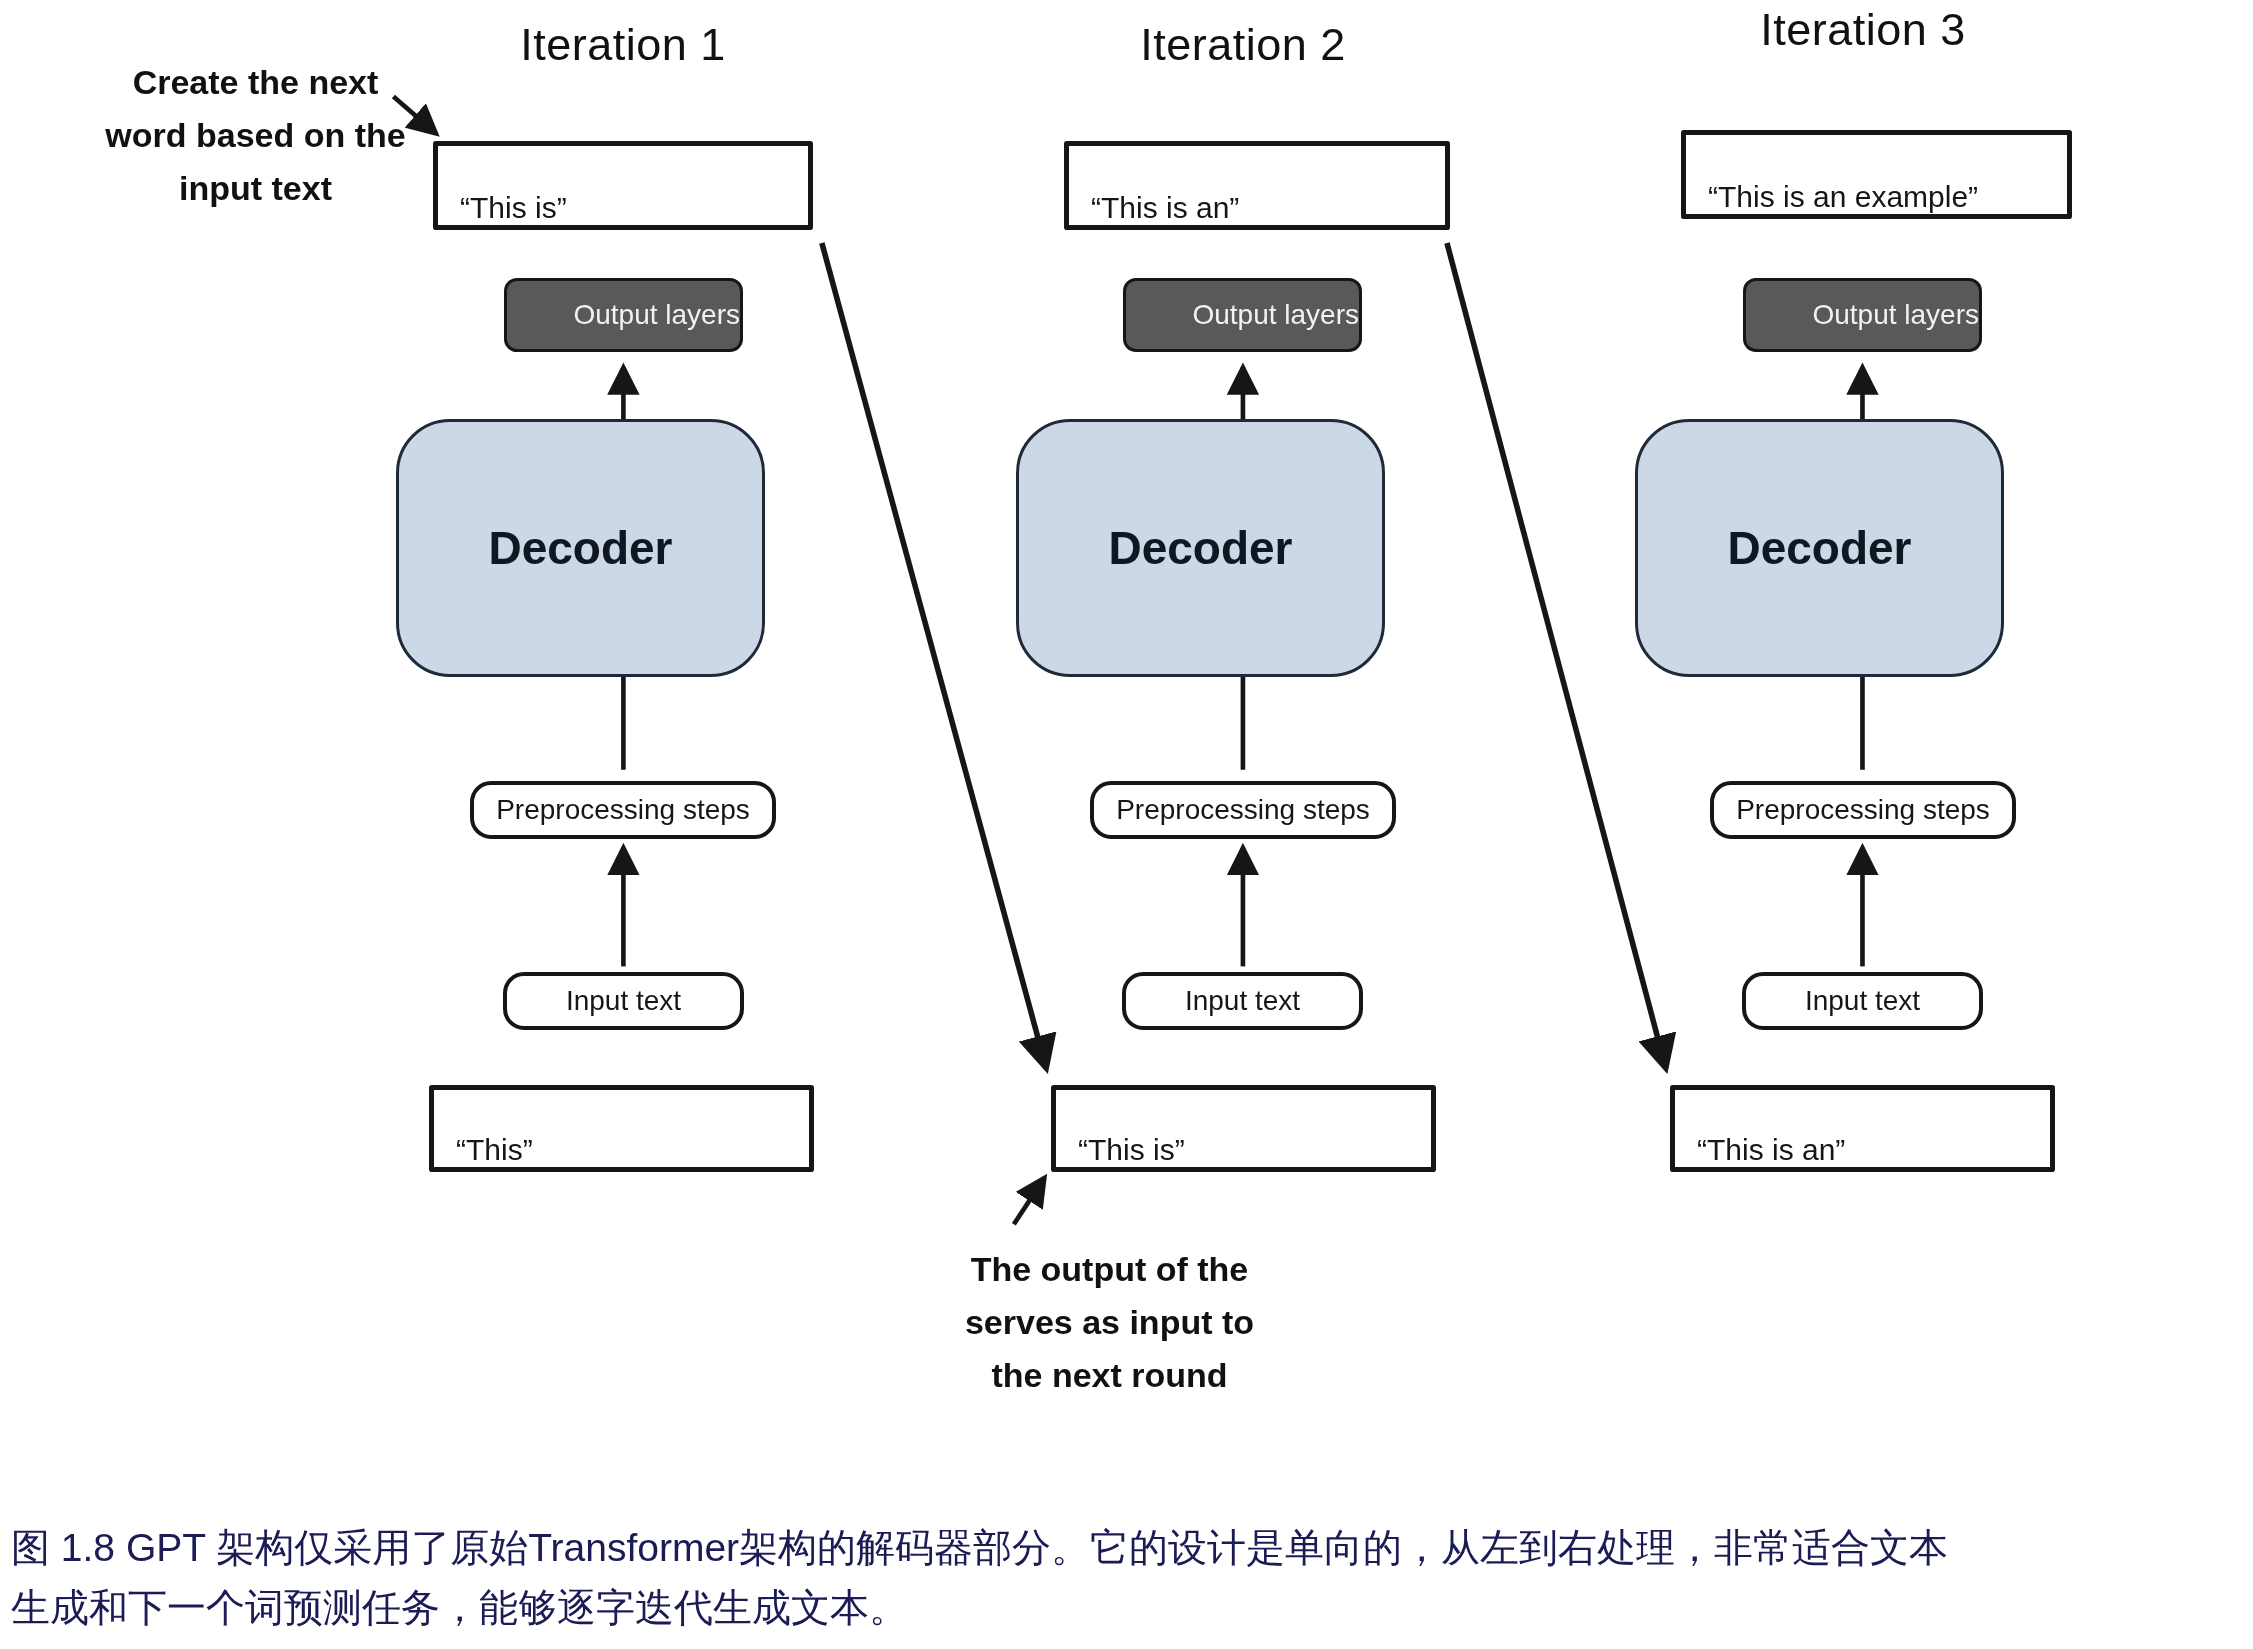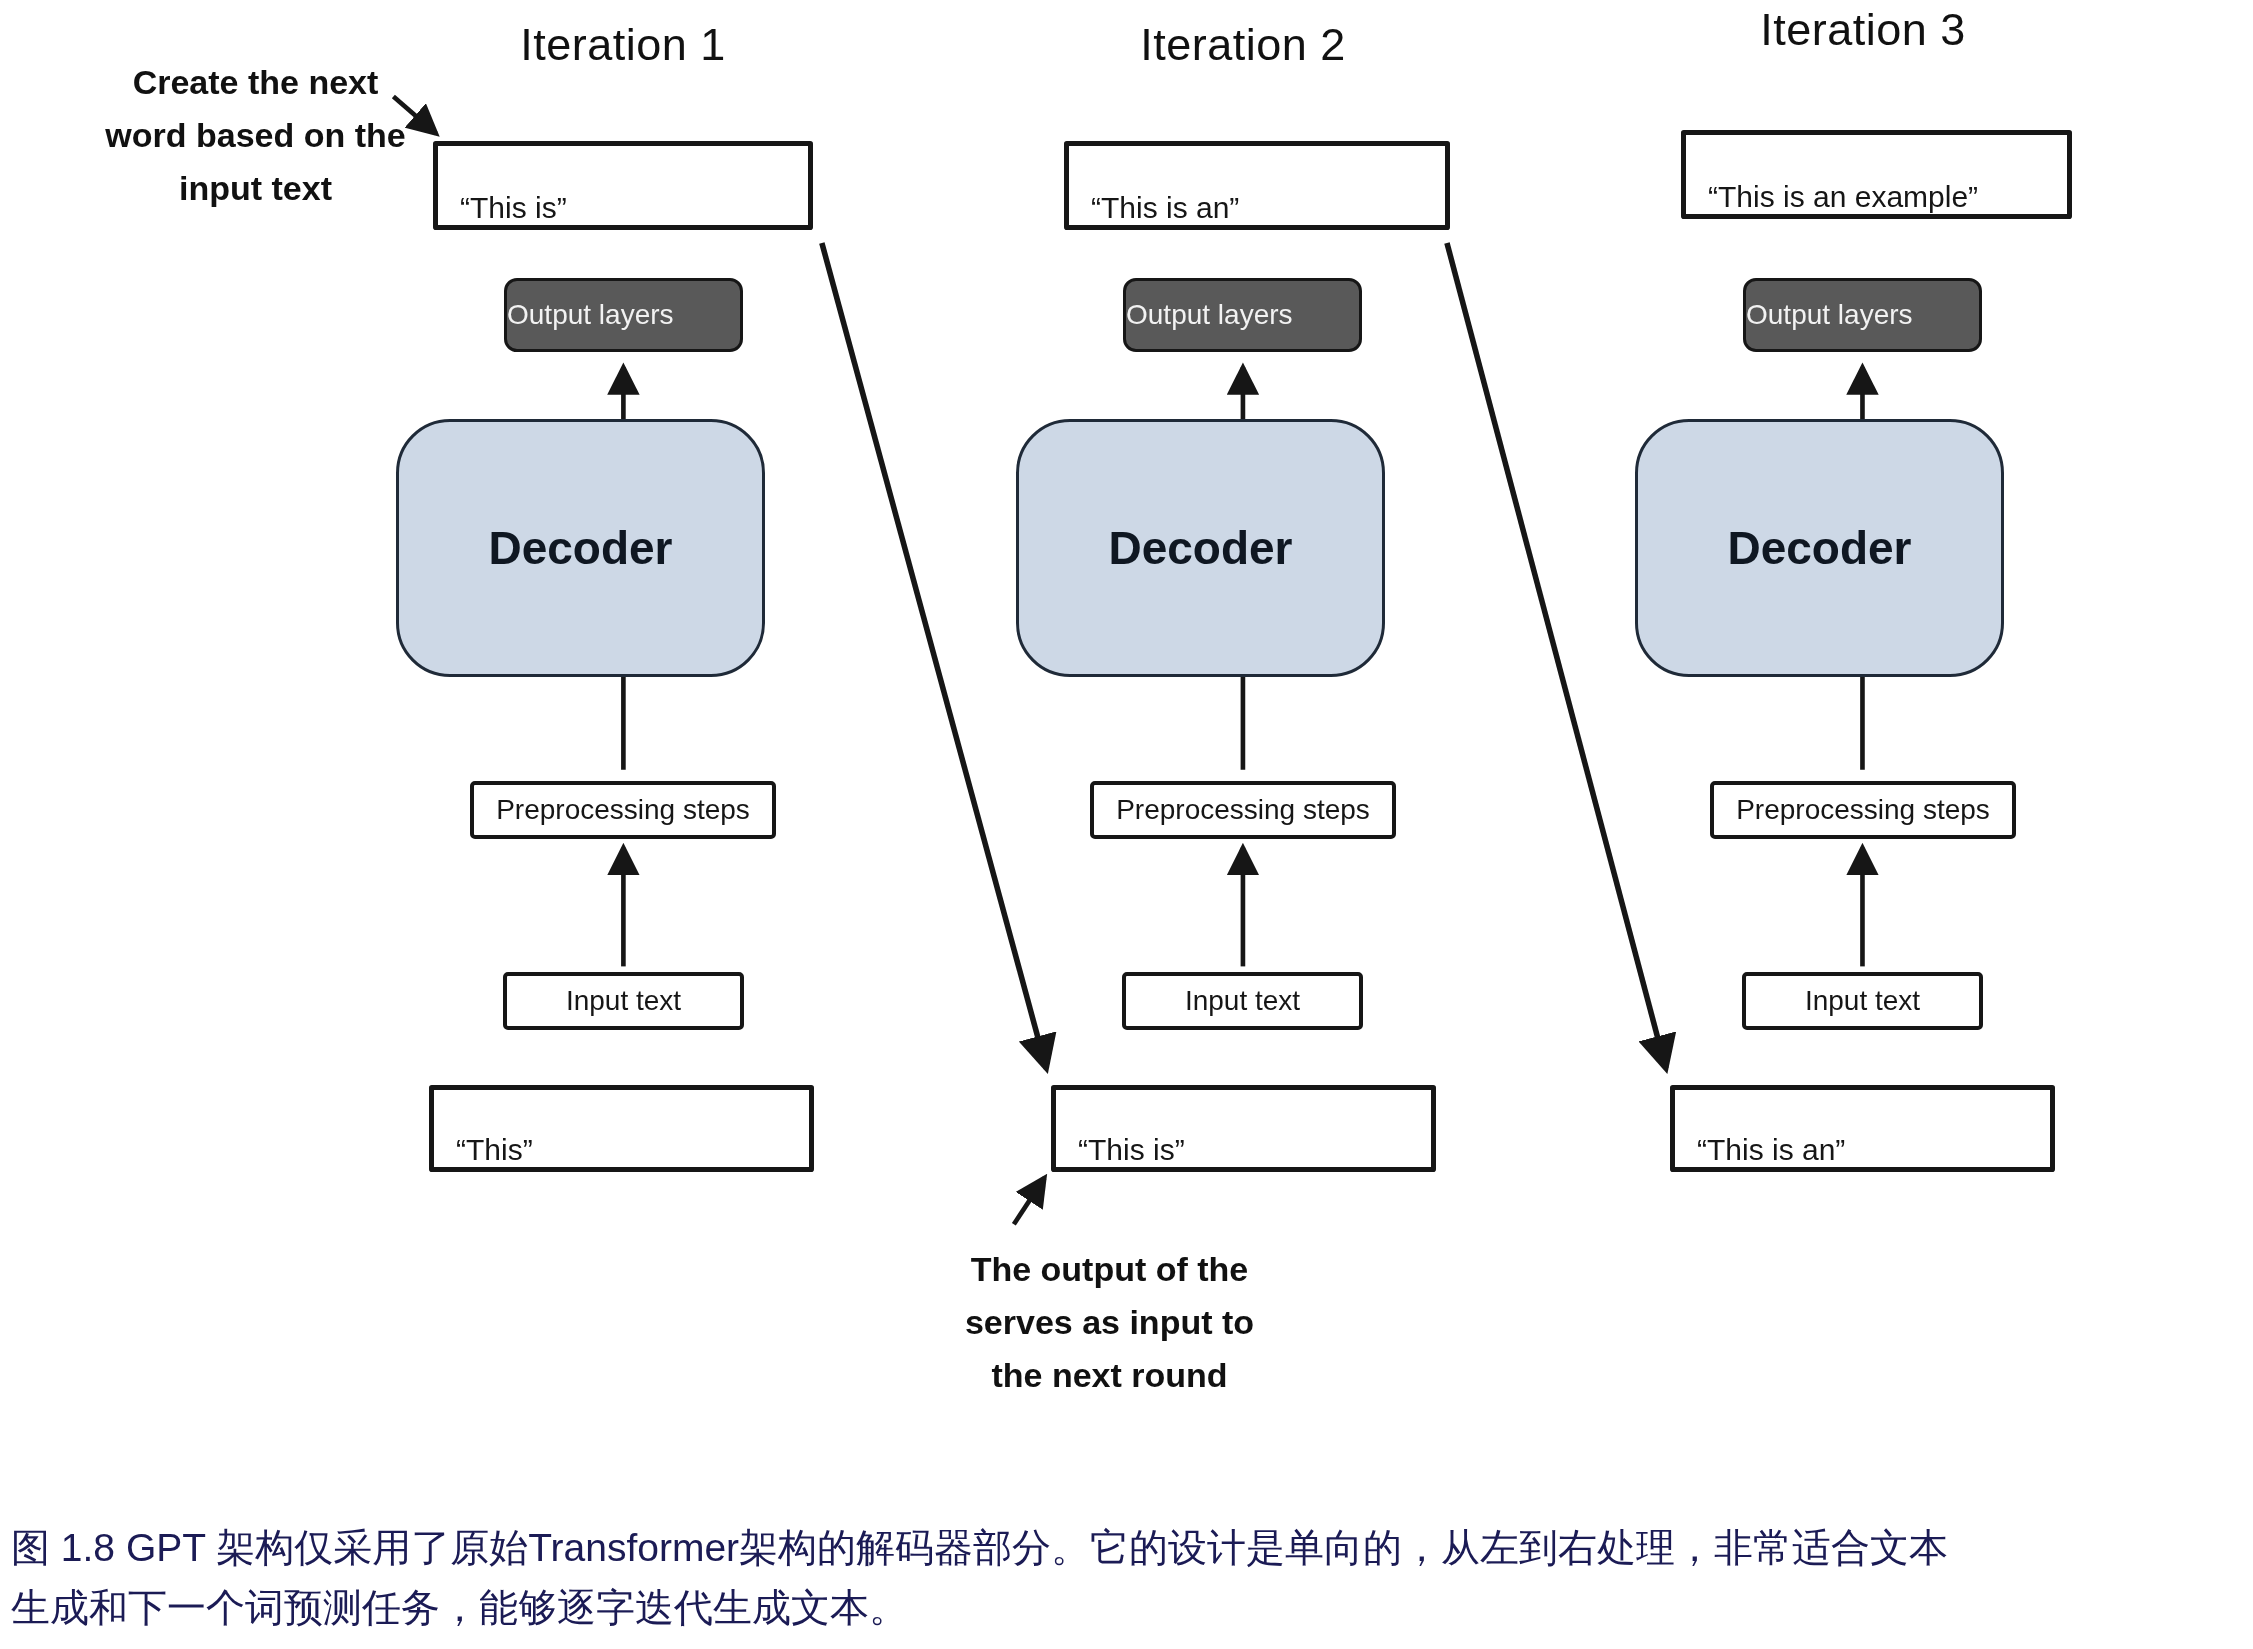--- a/index.html
+++ b/index.html
@@ -21,34 +21,34 @@
     background:#ffffff;border:5.6px solid #161616;border-radius:2.8px;
     display:flex;align-items:flex-end;
     padding-left:22px;
     font-size:30px;color:#161616;
   }
   .output-layers{
     position:absolute;box-sizing:border-box;
     width:239px;height:74px;
     background:var(--output-fill,#595959);
     border:3.7px solid #161616;border-radius:13px;
-    display:flex;align-items:center;justify-content:flex-start;
+    display:flex;align-items:center;justify-content:flex-end;
     font-size:28px;color:#f2f2f2;
   }
   .decoder{
     position:absolute;box-sizing:border-box;
     width:369px;height:258px;
     background:var(--decoder-fill,#cdd8e6);
     border:3.7px solid #1f2a38;border-radius:54px;
     display:flex;align-items:center;justify-content:center;
     font-size:46px;font-weight:700;color:#0f1722;
   }
   .pill{
     position:absolute;box-sizing:border-box;
-    background:#ffffff;border:4.6px solid #161616;border-radius:5px;
+    background:#ffffff;border:4.6px solid #161616;border-radius:21px;
     display:flex;align-items:center;justify-content:center;
     font-size:28px;color:#161616;
   }
   .preprocessing{width:306px;height:58px;}
   .input-text{width:241px;height:58px;}
   .annotation{
     position:absolute;width:399px;
     text-align:center;
     font-size:34px;font-weight:700;color:#111111;
     line-height:53px;

